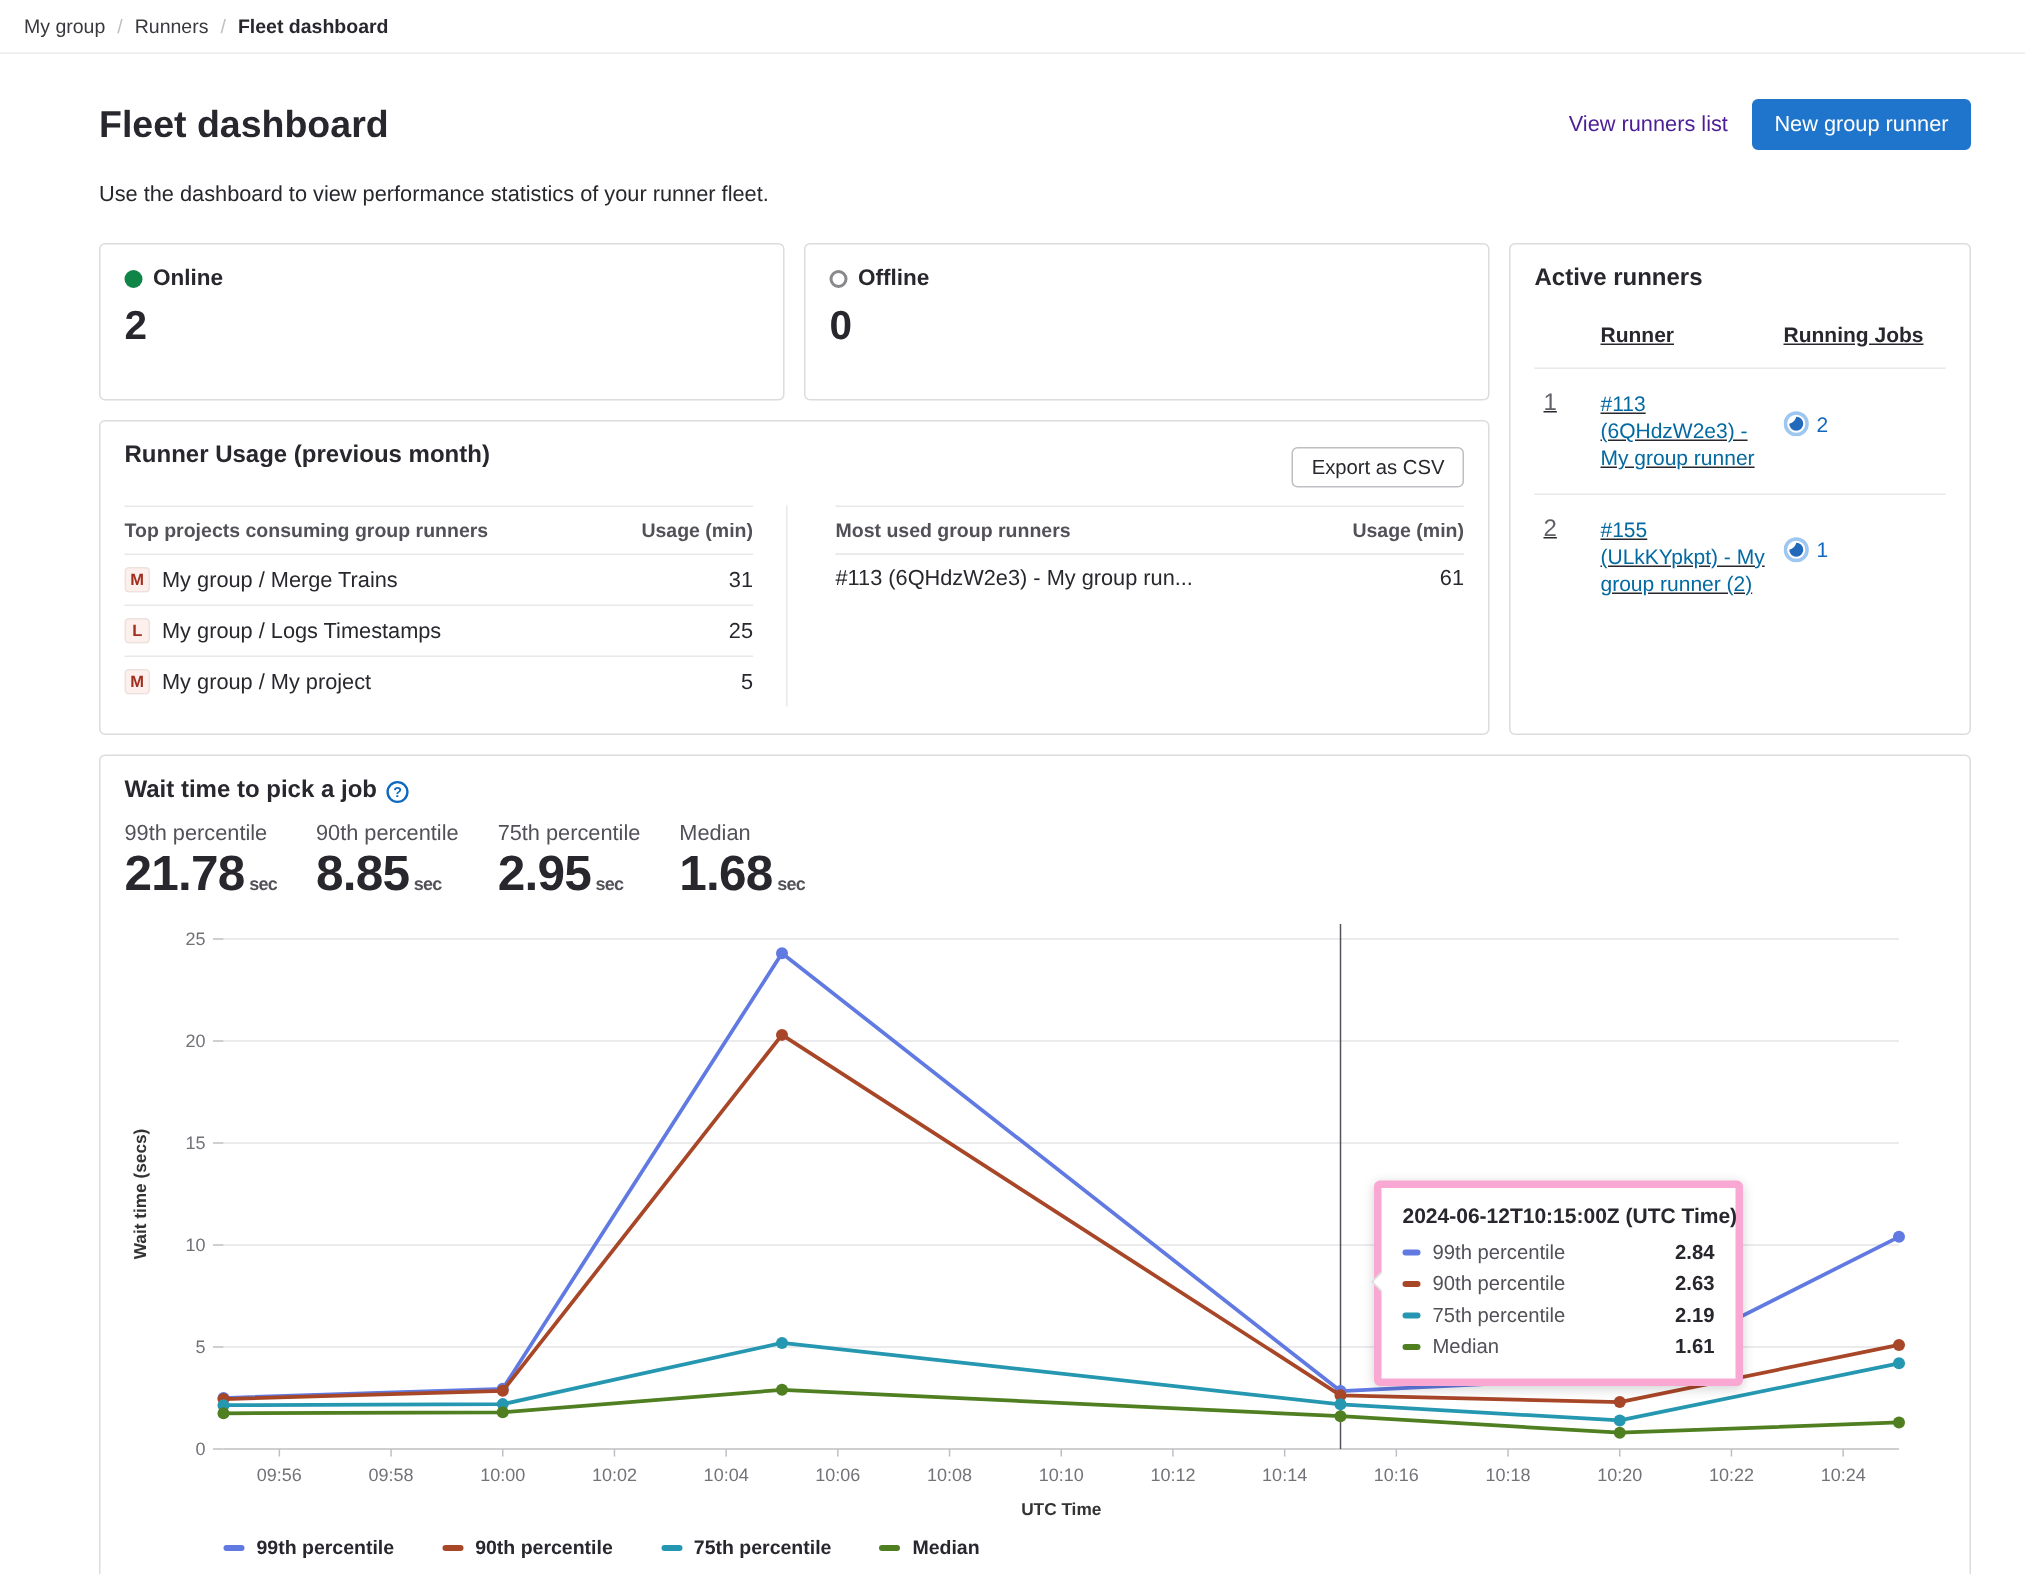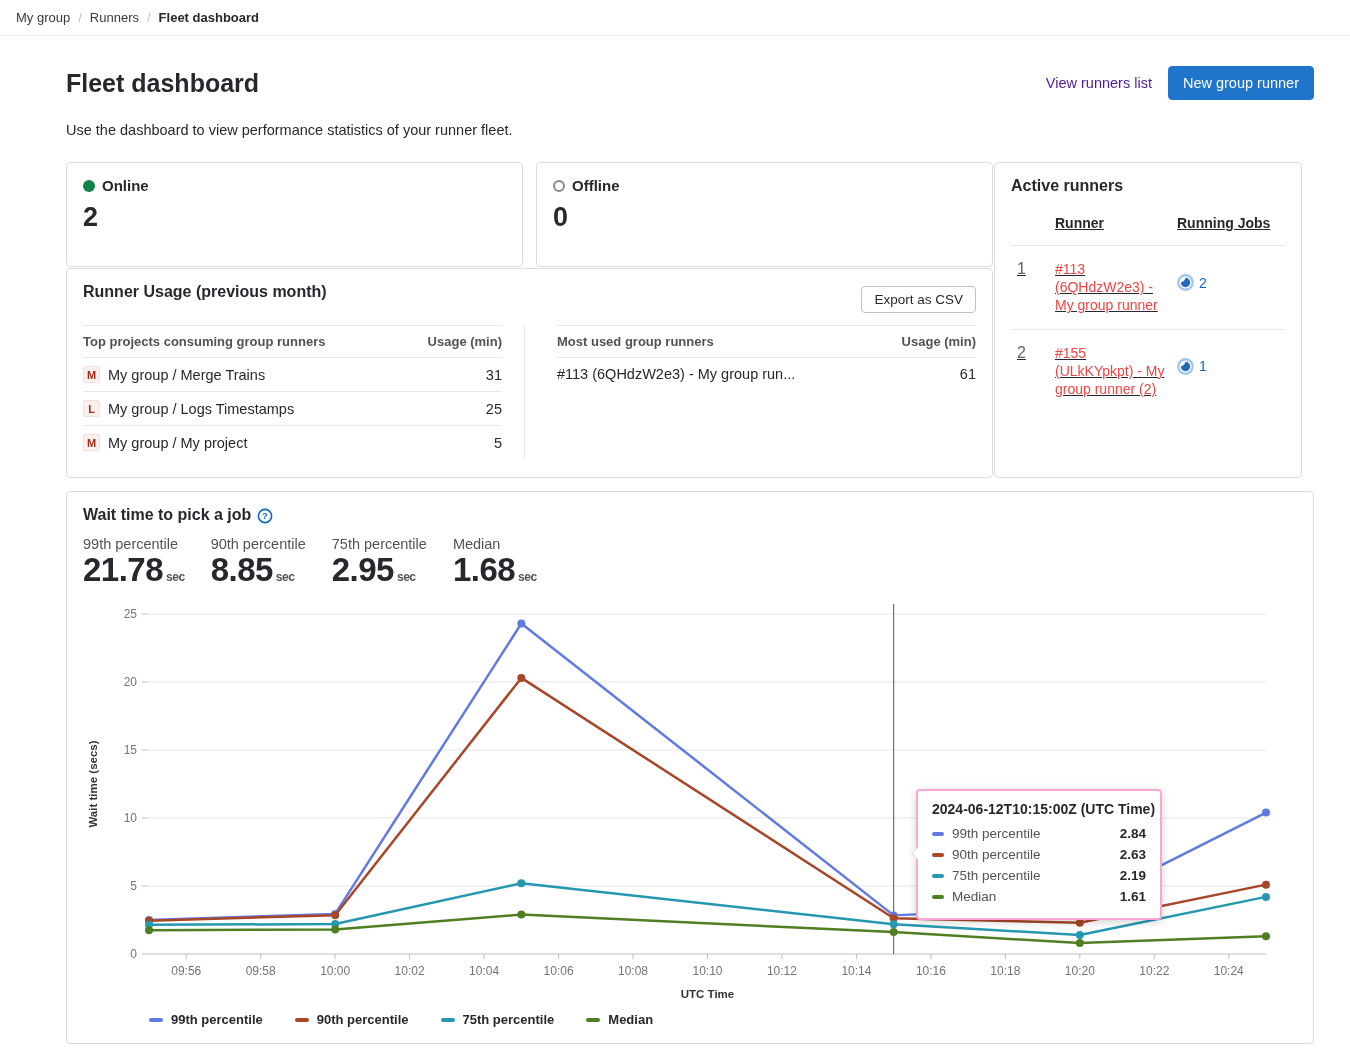--- a/index.html
+++ b/index.html
@@ -16,40 +16,40 @@
 
   
   .page-header { display:flex; align-items:center; justify-content:space-between; margin:10px 0 2px; }
   .page-title { font-size:25px; font-weight:700; margin:0; color:#28272d; }
   .header-actions { display:flex; align-items:center; gap:16px; }
   .link-blue { color:#4c1d95; font-size:14.5px; }
   .btn-primary { background:#1f75cb; color:#fff; border:1px solid #1f75cb; border-radius:4px; font-size:14.5px; padding:8px 14px; font-weight:400; cursor:pointer; font-family:inherit; }
   .page-subtitle { font-size:14.5px; margin:22px 0 24px; color:#28272d; }
 
   
-  .dash-grid { display:grid; grid-template-columns:927px 308px; grid-template-rows:105px 210px; gap:1px; }
+  .dash-grid { display:grid; grid-template-columns:927px 308px; grid-template-rows:105px 210px; gap:13px; }
   .status-row { display:flex; gap:13px; }
 
   .card { background:#fff; border:1px solid #dcdcde; border-radius:4px; }
 
   
   .status-card { flex:1; padding:14px 16px; }
   .status-label-row { display:flex; align-items:center; gap:7px; font-size:15px; font-weight:700; }
   .dot-online { width:12px; height:12px; border-radius:50%; background:#108548; display:inline-block; }
   .dot-offline { width:12px; height:12px; border-radius:50%; background:#fff; border:2px solid #89888d; display:inline-block; }
   .status-value { font-size:27px; font-weight:700; margin-top:10px; line-height:1; }
 
   
   .active-runners { grid-column:2; grid-row:1 / span 2; padding:14px 16px; }
   .card-title { font-size:16px; font-weight:700; margin:0 0 14px; }
   .ar-table { width:100%; border-collapse:collapse; font-size:14px;text-decoration:underline; }
   .ar-table th { text-align:left; font-size:14px; font-weight:700; padding:6px 0 14px; vertical-align:top; }
   .ar-table td { border-top:1px solid #e8e8e8; padding:14px 0; vertical-align:top; }
   .ar-index { width:44px; color:#626168; font-size:16px; padding-left:6px !important; }
-  .ar-runner { width:122px; padding-right:10px !important; color:#ef4444; line-height:1.3; }
+  .ar-runner { width:122px; padding-right:10px !important; color:#0369a1; line-height:1.3; }
   .ar-jobs-cell { }
   .jobs-link { display:inline-flex; align-items:center; gap:5px; color:#1068bf; font-size:14px; margin-top:14px; }
 
   
   .runner-usage { grid-column:1; grid-row:2; padding:14px 16px; }
   .ru-header { display:flex; align-items:center; justify-content:space-between; }
   .btn-secondary { background:#fff; border:1px solid #bfbfc3; border-radius:4px; color:#28272d; font-size:13.5px; padding:5px 12px; cursor:pointer; font-family:inherit; }
   .ru-tables { display:flex; margin-top:10px; }
   .ru-col { flex:1; }
   .ru-col-left { padding-right:22px; border-right:1px solid #e8e8e8; }
@@ -72,21 +72,21 @@
   .stat-value { font-size:33px; font-weight:700; color:#28272d; line-height:1.1; letter-spacing:-0.5px; }
   .stat-unit { font-size:12px; font-weight:700; color:#535158; margin-left:3px; }
 
   .chart-wrap { position:relative; margin-top:6px; }
   .chart-legend { display:flex; gap:32px; margin:0 0 6px 66px; align-items:center; }
   .legend-item { display:flex; align-items:center; gap:8px; cursor:pointer; }
   .legend-swatch { width:14px; height:4px; border-radius:2px; display:inline-block; }
   .legend-label { font-size:13px; font-weight:700; color:#28272d; }
 
   
-  .chart-tooltip { position:absolute; left:833px; top:195px; width:246px; background:#fff; border:2px solid #f9a8d4; border-radius:4px; box-shadow:0 2px 8px rgba(0,0,0,0.18); padding:10px 14px 12px; z-index:5; }
+  .chart-tooltip { position:absolute; left:833px; top:181px; width:246px; background:#fff; border:5px solid #f9a8d4; border-radius:4px; box-shadow:0 2px 8px rgba(0,0,0,0.18); padding:10px 14px 12px; z-index:5; }
   .tt-arrow { position:absolute; left:-5px; top:58px; width:9px; height:9px; background:#fff; border-left:1px solid #dcdcde; border-bottom:1px solid #dcdcde; transform:rotate(45deg); }
   .tt-title { font-size:14px; font-weight:700; margin-bottom:8px; white-space:nowrap; }
   .tt-row { display:flex; align-items:center; margin-top:3px; font-size:13.5px; line-height:18px; }
   .tt-swatch { width:12px; height:4px; border-radius:2px; margin-right:8px; flex:none; }
   .tt-label { color:#535158; }
   .tt-value { margin-left:auto; font-weight:700; color:#28272d; }
 </style>
 </head>
 <body>
 

